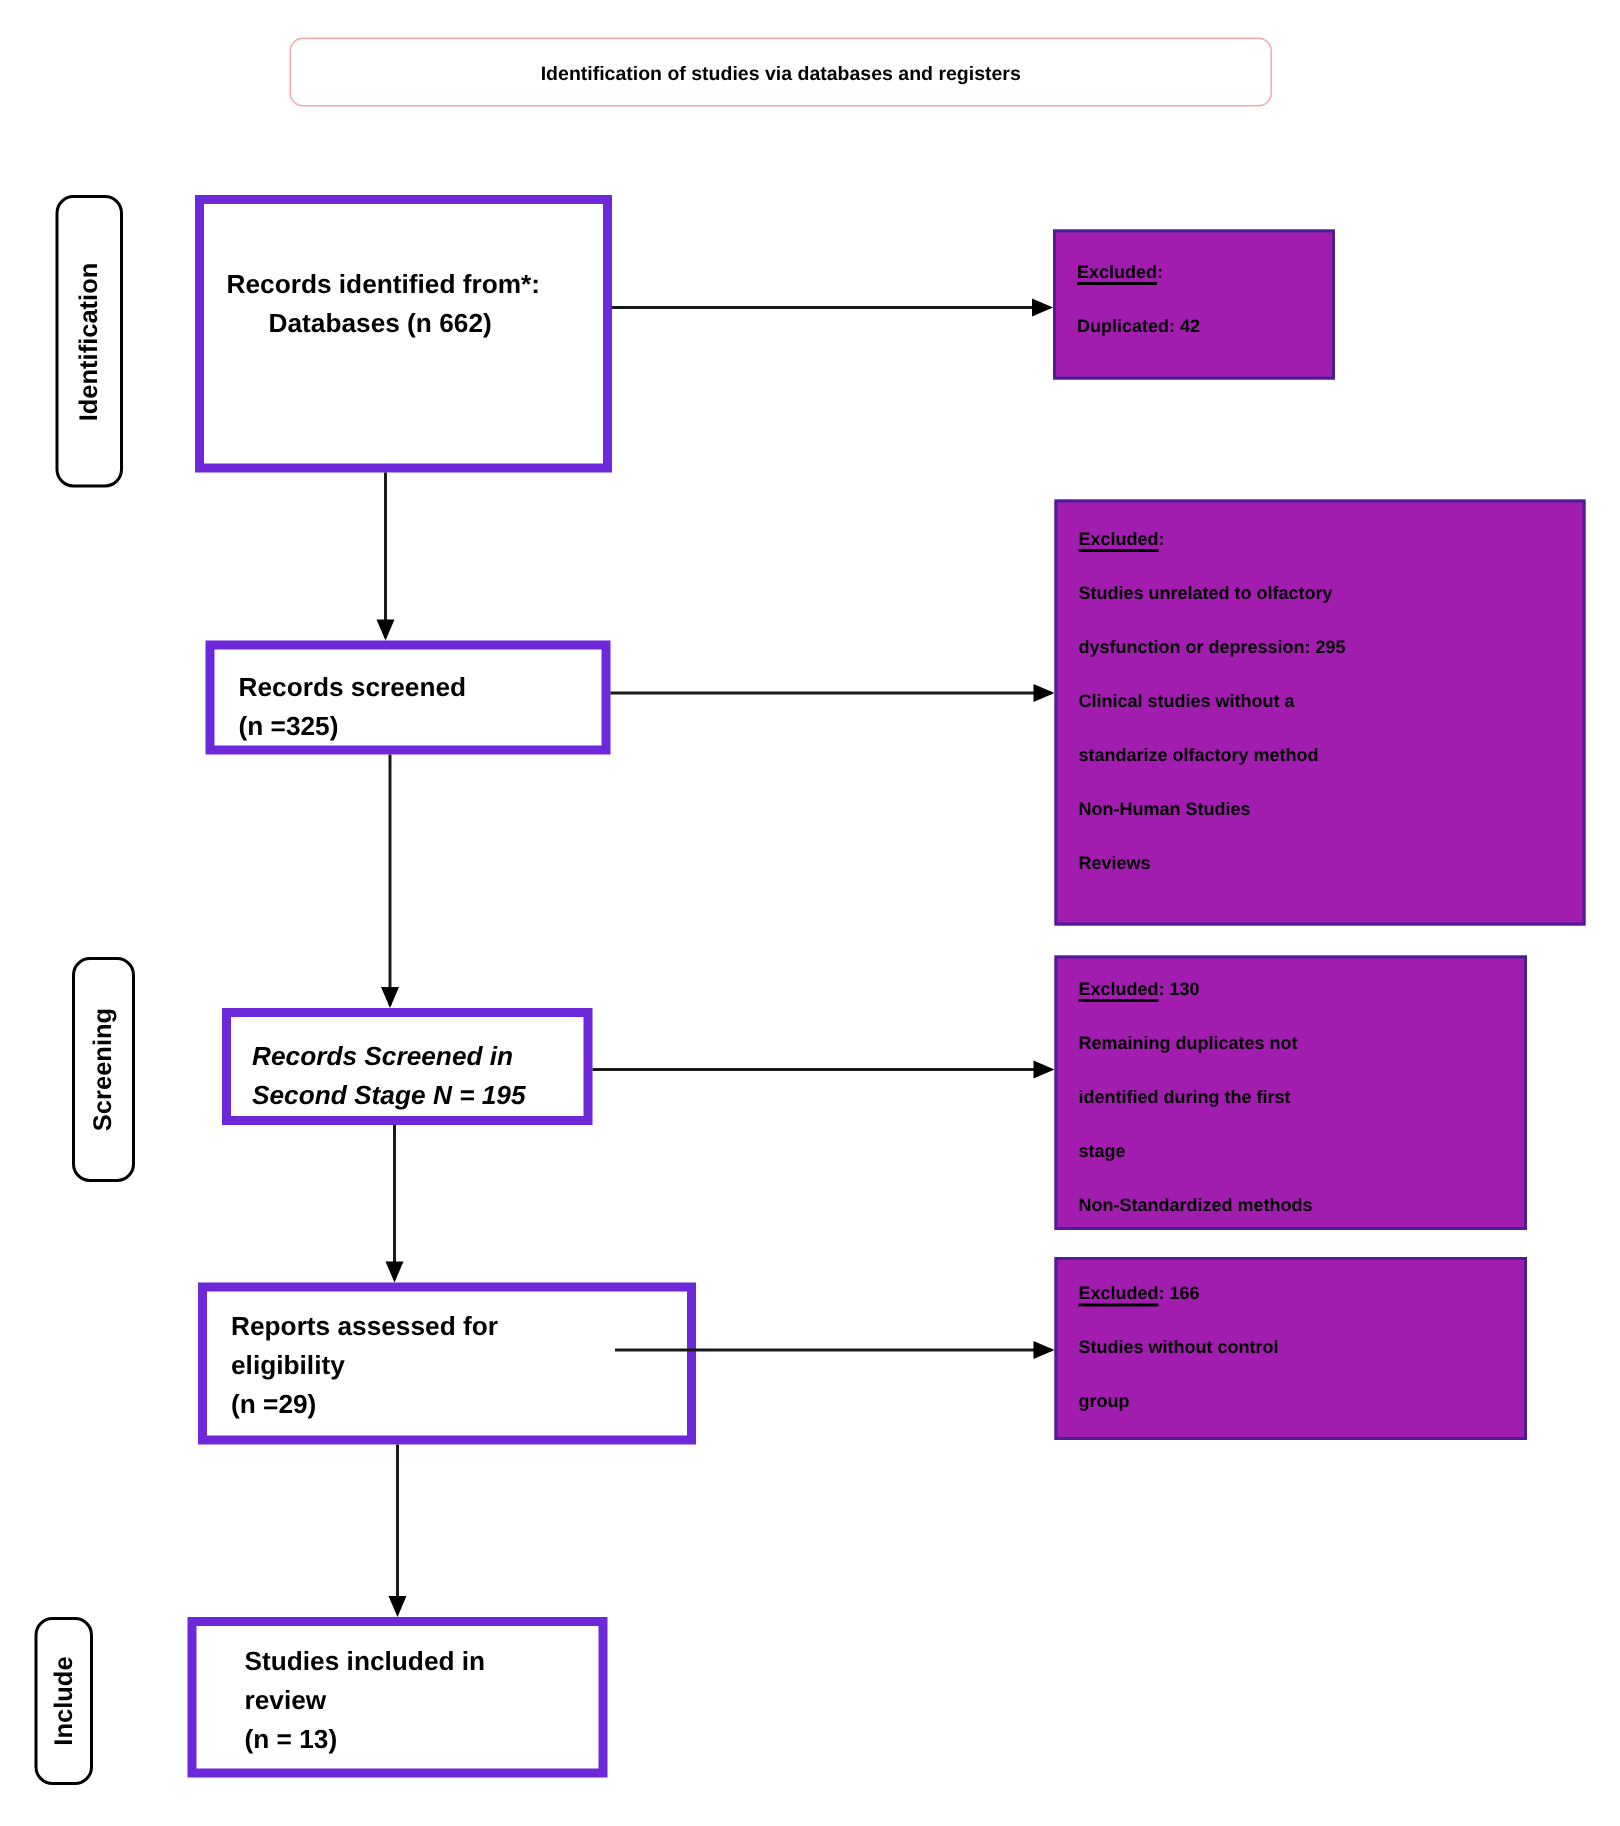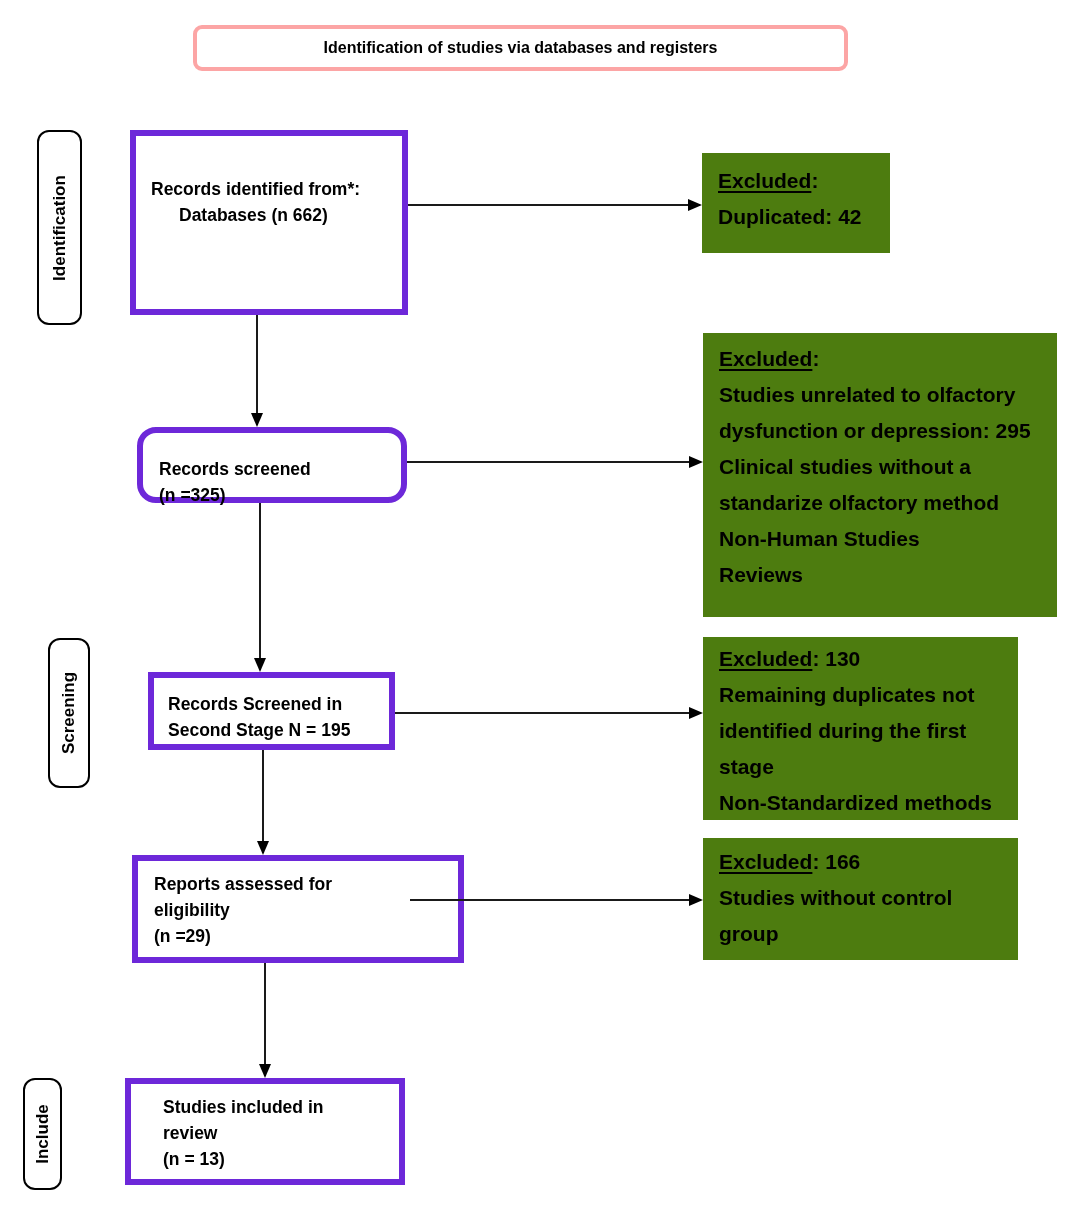--- a/index.html
+++ b/index.html
@@ -6,23 +6,23 @@
   html,body { background:#ffffff; }
   body {
     width:1080px; height:1217px; position:relative; overflow:hidden;
     font-family:"Liberation Sans", sans-serif; color:#000;
   }
   .canvas { position:absolute; inset:0; }
 
   
   .title-box {
     position:absolute; left:193px; top:25px; width:655px; height:46px;
-    border:4px solid #fca5a5; border-radius:9px; background:#fff;
+    border:1px solid #fca5a5; border-radius:9px; background:#fff;
     display:flex; align-items:center; justify-content:center;
-    font-weight:bold; font-size:16px;
+    font-weight:bold; font-size:13px;
   }
 
   
   .stage {
     position:absolute; border:2px solid #000; border-radius:12px; background:#fff;
     display:flex; align-items:center; justify-content:center;
   }
   .stage .vtext {
     transform:rotate(-90deg); white-space:nowrap;
     font-weight:bold; font-size:17px;
@@ -30,30 +30,30 @@
   .sg-identification { left:37px;  top:130px;  width:45px; height:195px; }
   .sg-screening      { left:48px;  top:638px;  width:42px; height:150px; }
   .sg-include        { left:23px;  top:1078px; width:39px; height:112px; }
 
   
   .box {
     position:absolute; border:6px solid #6d28d9; background:#fff;
     font-weight:bold; font-size:17.5px; line-height:26px;
   }
   .bx-identified { left:130px; top:130px;  width:278px; height:185px; padding:40px 10px 0 15px; }
-  .bx-screened   { left:137px; top:427px;  width:270px; height:76px;  padding:23px 10px 0 16px;border-radius:19px; }
-  .bx-second     { left:148px; top:672px;  width:247px; height:78px;  padding:13px 8px 0 14px; }
+  .bx-screened   { left:137px; top:427px;  width:270px; height:76px;  padding:12px 10px 0 16px; }
+  .bx-second     { left:148px; top:672px;  width:247px; height:78px;  padding:13px 8px 0 14px;font-style:italic; }
   .bx-reports    { left:132px; top:855px;  width:332px; height:108px; padding:10px 10px 0 16px; }
   .bx-included   { left:125px; top:1078px; width:280px; height:107px; padding:10px 10px 0 32px; }
   .indent { padding-left:28px; }
 
   
   .ex {
-    position:absolute; border:2px solid #4d7c0f; background:#4d7c0f;
-    font-weight:bold; font-size:21px; line-height:36px;
+    position:absolute; border:2px solid #4c1d95; background:#a21caf;
+    font-weight:bold; font-size:12px; line-height:36px;
   }
   .ex-duplicates { left:702px; top:153px; width:188px; height:100px; padding:8px 8px 0 14px; }
   .ex-unrelated  { left:703px; top:333px; width:354px; height:284px; padding:6px 8px 0 14px; }
   .ex-second     { left:703px; top:637px; width:315px; height:183px; padding:2px 4px 0 14px; }
   .ex-control    { left:703px; top:838px; width:315px; height:122px; padding:4px 8px 0 14px; }
   .u { text-decoration:underline; text-decoration-thickness:2px; text-underline-offset:3px; }
 
   
   .arrow { position:absolute; background:#1a1a1a; }
   .arrow-h { height:2px; }

